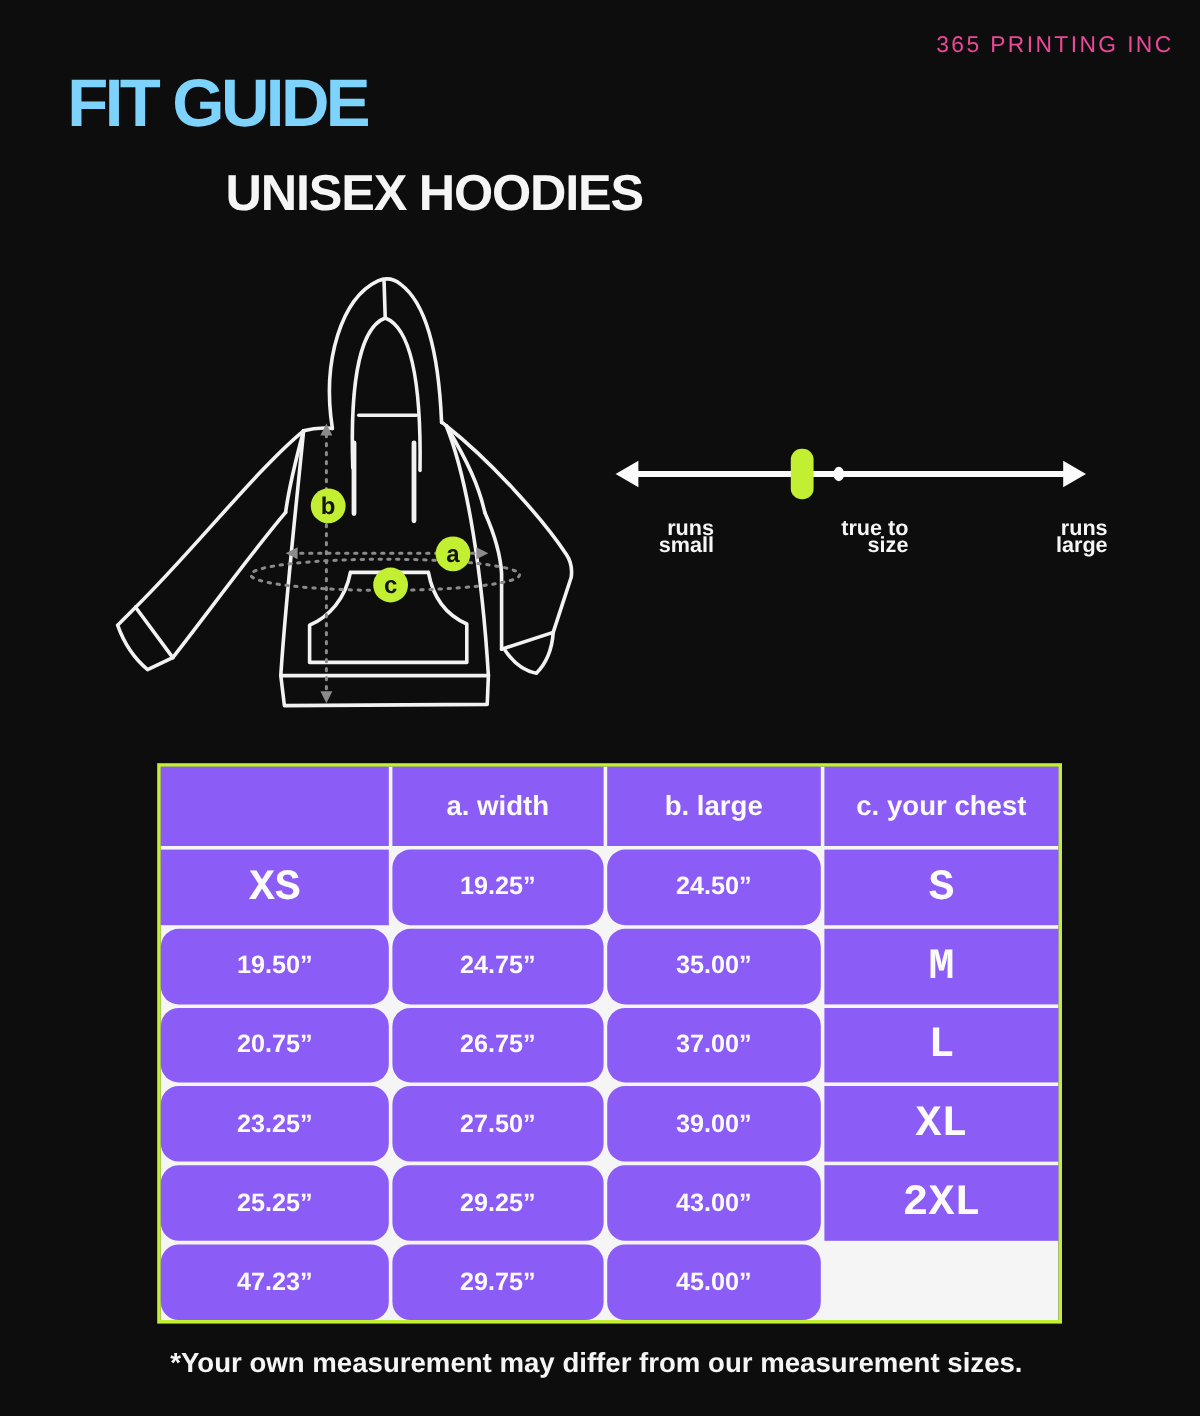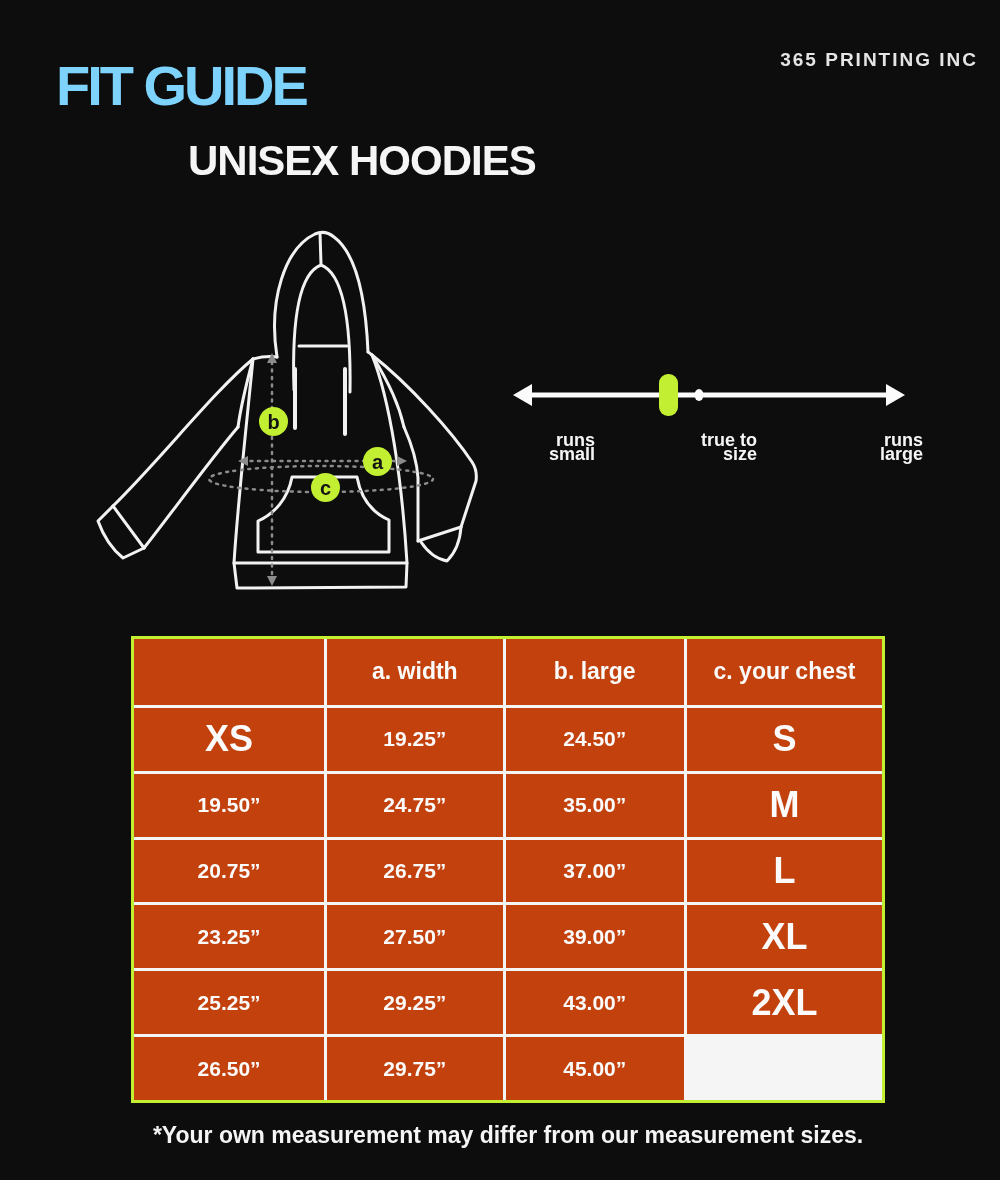--- a/index.html
+++ b/index.html
@@ -9,22 +9,22 @@
     background:#0d0d0d;
     font-family:"Liberation Sans","DejaVu Sans",sans-serif;
     color:#fff;
     overflow:hidden;
   }
   .abs{position:absolute;}
 
   
   .brand{
     top:27px;right:22px;
-    font-size:19px;font-weight:700;letter-spacing:2px;
-    color:#e5e5e5;white-space:nowrap;margin-top:22px;
+    font-size:19px;font-weight:400;letter-spacing:2px;
+    color:#ec4899;white-space:nowrap;
   }
   .title{
     top:58px;left:56px;
     font-size:56px;font-weight:700;letter-spacing:-3px;
     color:#7dd3fc;white-space:nowrap;line-height:1;
   }
   .subtitle{
     top:140px;left:188px;
     font-size:42px;font-weight:700;letter-spacing:-1px;
     color:#f5f5f5;white-space:nowrap;line-height:1;
@@ -52,30 +52,30 @@
     background:#0d0d0d;
   }
   .grid{
     width:100%;height:100%;
     display:grid;
     grid-template-columns:194fr 179fr 182fr 199fr;
     grid-template-rows:66fr repeat(6, 63fr);
     gap:3px;background:#f5f5f5;
   }
   .cell{
-    background:#c2410c;
+    background:#8b5cf6;
     display:flex;align-items:center;justify-content:center;
     font-weight:700;color:#fbfbfb;
   }
   .cell.header{font-size:23px;}
-  .cell.size{font-size:36px;}
-  .cell.value{font-size:21px;}
+  .cell.size{font-size:36px;font-family:Liberation Mono, monospace;}
+  .cell.value{font-size:21px;border-radius:15px;}
 
   .footnote{
-    top:1122px;left:131px;width:754px;
+    top:1122px;left:120px;width:754px;
     text-align:center;font-size:23px;font-weight:700;color:#f5f5f5;
     white-space:nowrap;
   }
   svg{display:block;}
 </style>
 </head>
 <body>
 
 <div class="page">
 
@@ -174,21 +174,21 @@
         <div class="cell value">37.00”</div>
         <div class="cell size">L</div>
         <div class="cell value">23.25”</div>
         <div class="cell value">27.50”</div>
         <div class="cell value">39.00”</div>
         <div class="cell size">XL</div>
         <div class="cell value">25.25”</div>
         <div class="cell value">29.25”</div>
         <div class="cell value">43.00”</div>
         <div class="cell size">2XL</div>
-        <div class="cell value">26.50”</div>
+        <div class="cell value">47.23”</div>
         <div class="cell value">29.75”</div>
         <div class="cell value">45.00”</div>
       </div>
   </div>
 
   <div class="abs footnote">*Your own measurement may differ from our measurement sizes.</div>
 
 </div>
 
 </body></html>

